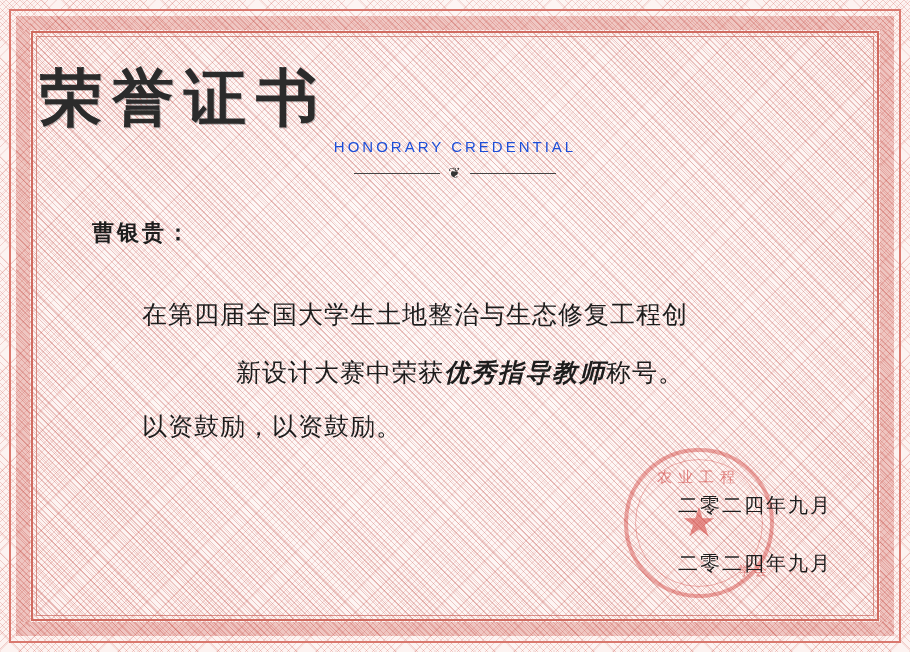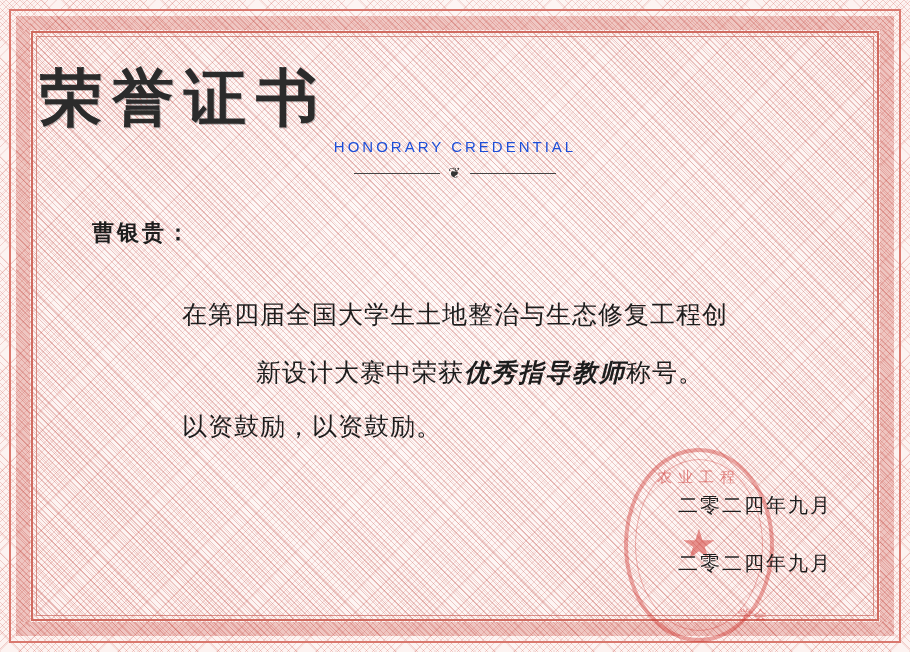--- a/index.html
+++ b/index.html
@@ -134,21 +134,20 @@
   }
   .para {
     position: absolute;
     left: 52px;
     right: 42px;
     font-family: "DejaVu Serif", "Liberation Serif", serif;
     font-size: 25px;
     line-height: 54px;
     letter-spacing: 1px;
     color: #1d1d1d;
-    padding-left: 40px;
   }
   .line1 { top: 248px; text-indent: 50px; }
   .line2 { top: 306px; text-align: center; }
   .line3 { top: 360px; text-indent: 50px; }
 
   .emph {
     font-weight: bold;
     font-style: italic;
     font-family: "DejaVu Serif", "Liberation Serif", serif;
     letter-spacing: 2px;
@@ -166,21 +165,21 @@
   }
   .sig-org { top: 452px; }
   .sig-date { top: 490px; margin-top: 20px; }
 
   
   .seal {
     position: absolute;
     right: 96px;
     top: 408px;
     width: 150px;
-    height: 194px;
+    height: 150px;
     border-radius: 50%;
     border: 4px solid rgba(206,45,40,0.55);
     box-sizing: border-box;
     opacity: 0.72;
     pointer-events: none;
   }
   .seal .seal-ring {
     position: absolute;
     inset: 7px;
     border-radius: 50%;

